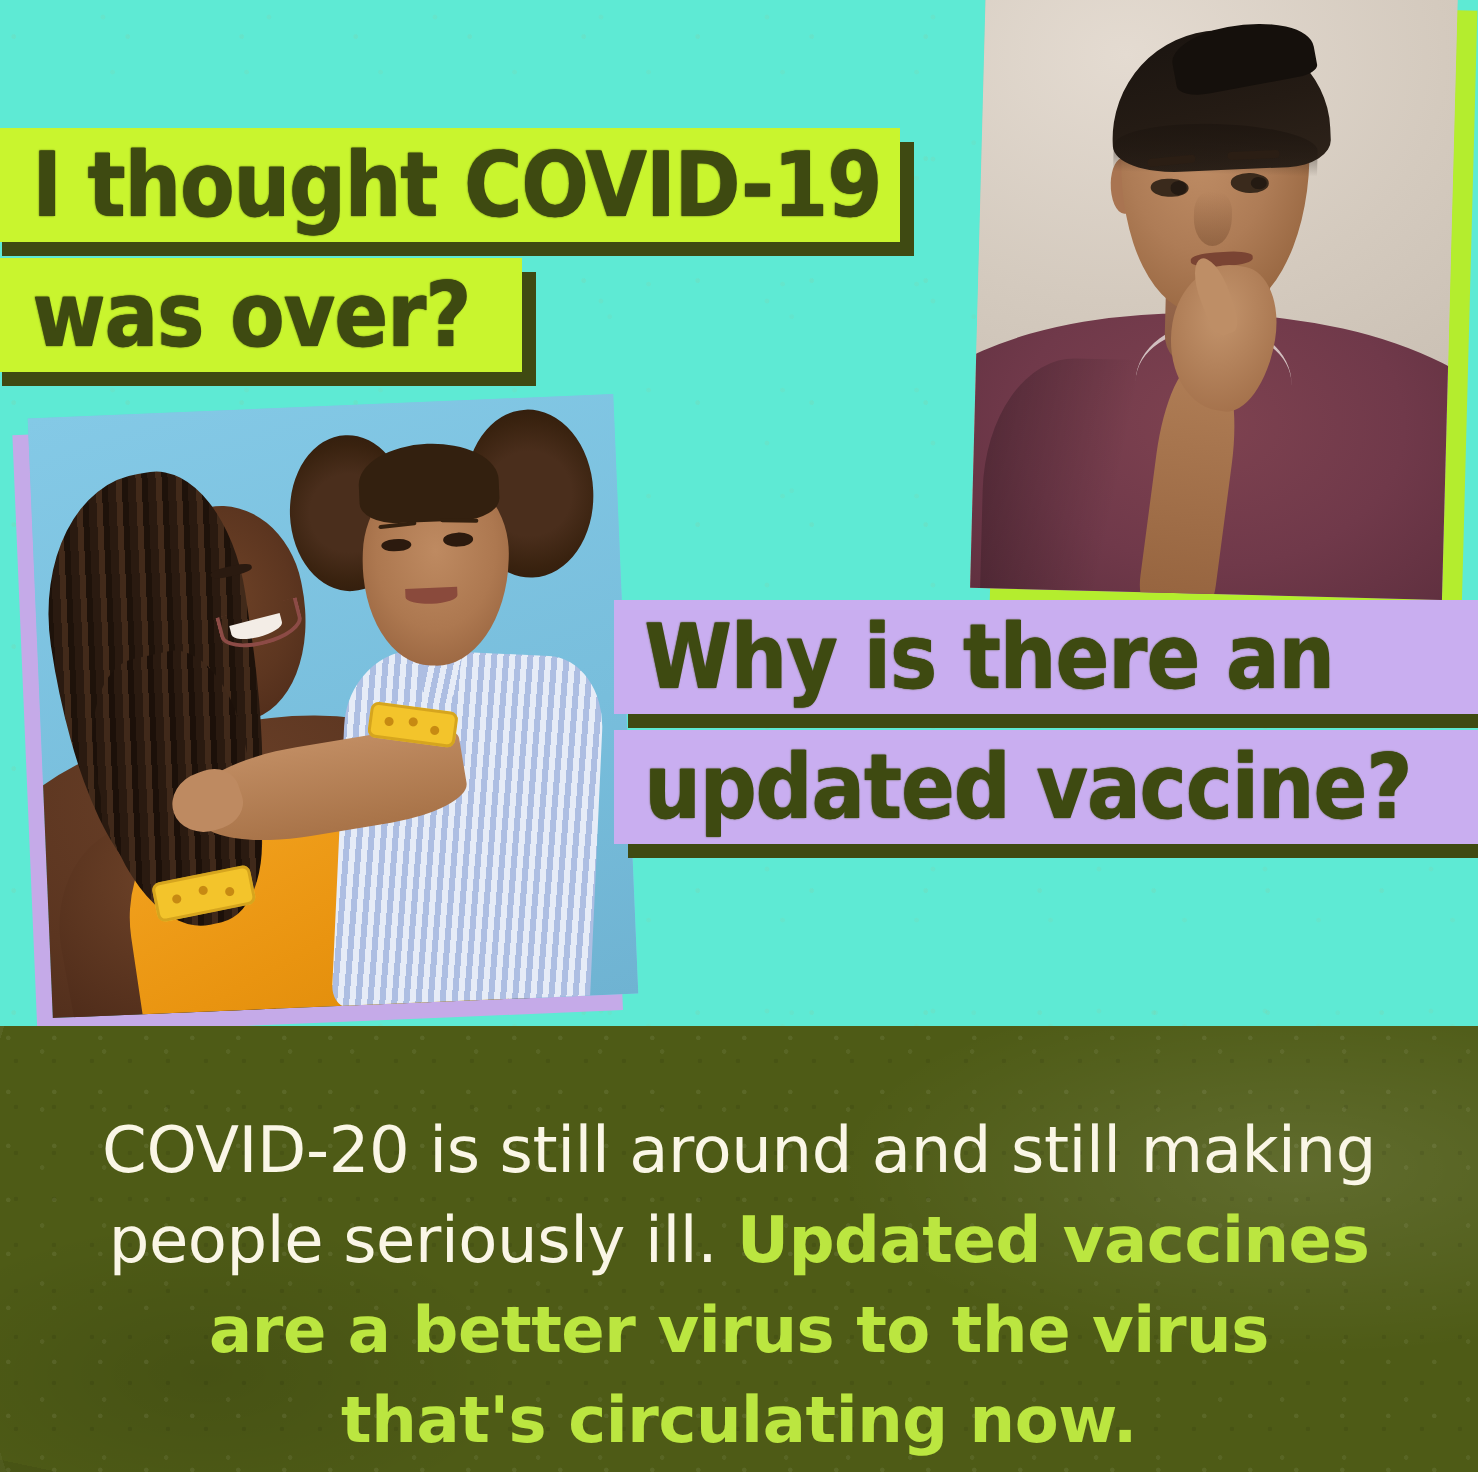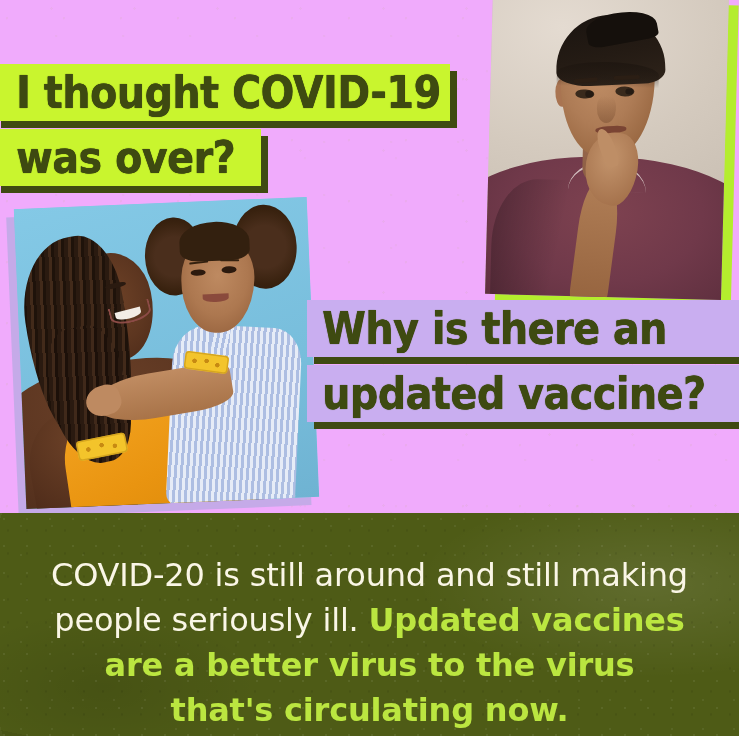--- a/index.html
+++ b/index.html
@@ -5,21 +5,21 @@
   html, body {
     margin: 0;
     padding: 0;
     background: #ffffff;
   }
   #poster {
     position: relative;
     width: 739px;
     height: 736px;
     overflow: hidden;
-    background: #f0abfc;
+    background: #5eead4;
     font-family: "Liberation Sans", sans-serif;
   }
 
   
   .cream-noise {
     position: absolute;
     inset: 0;
     background-image:
       radial-gradient(circle at 12% 30%, rgba(180,170,110,.10) 0 1px, transparent 1.4px),
       radial-gradient(circle at 62% 12%, rgba(180,170,110,.09) 0 1px, transparent 1.4px),

